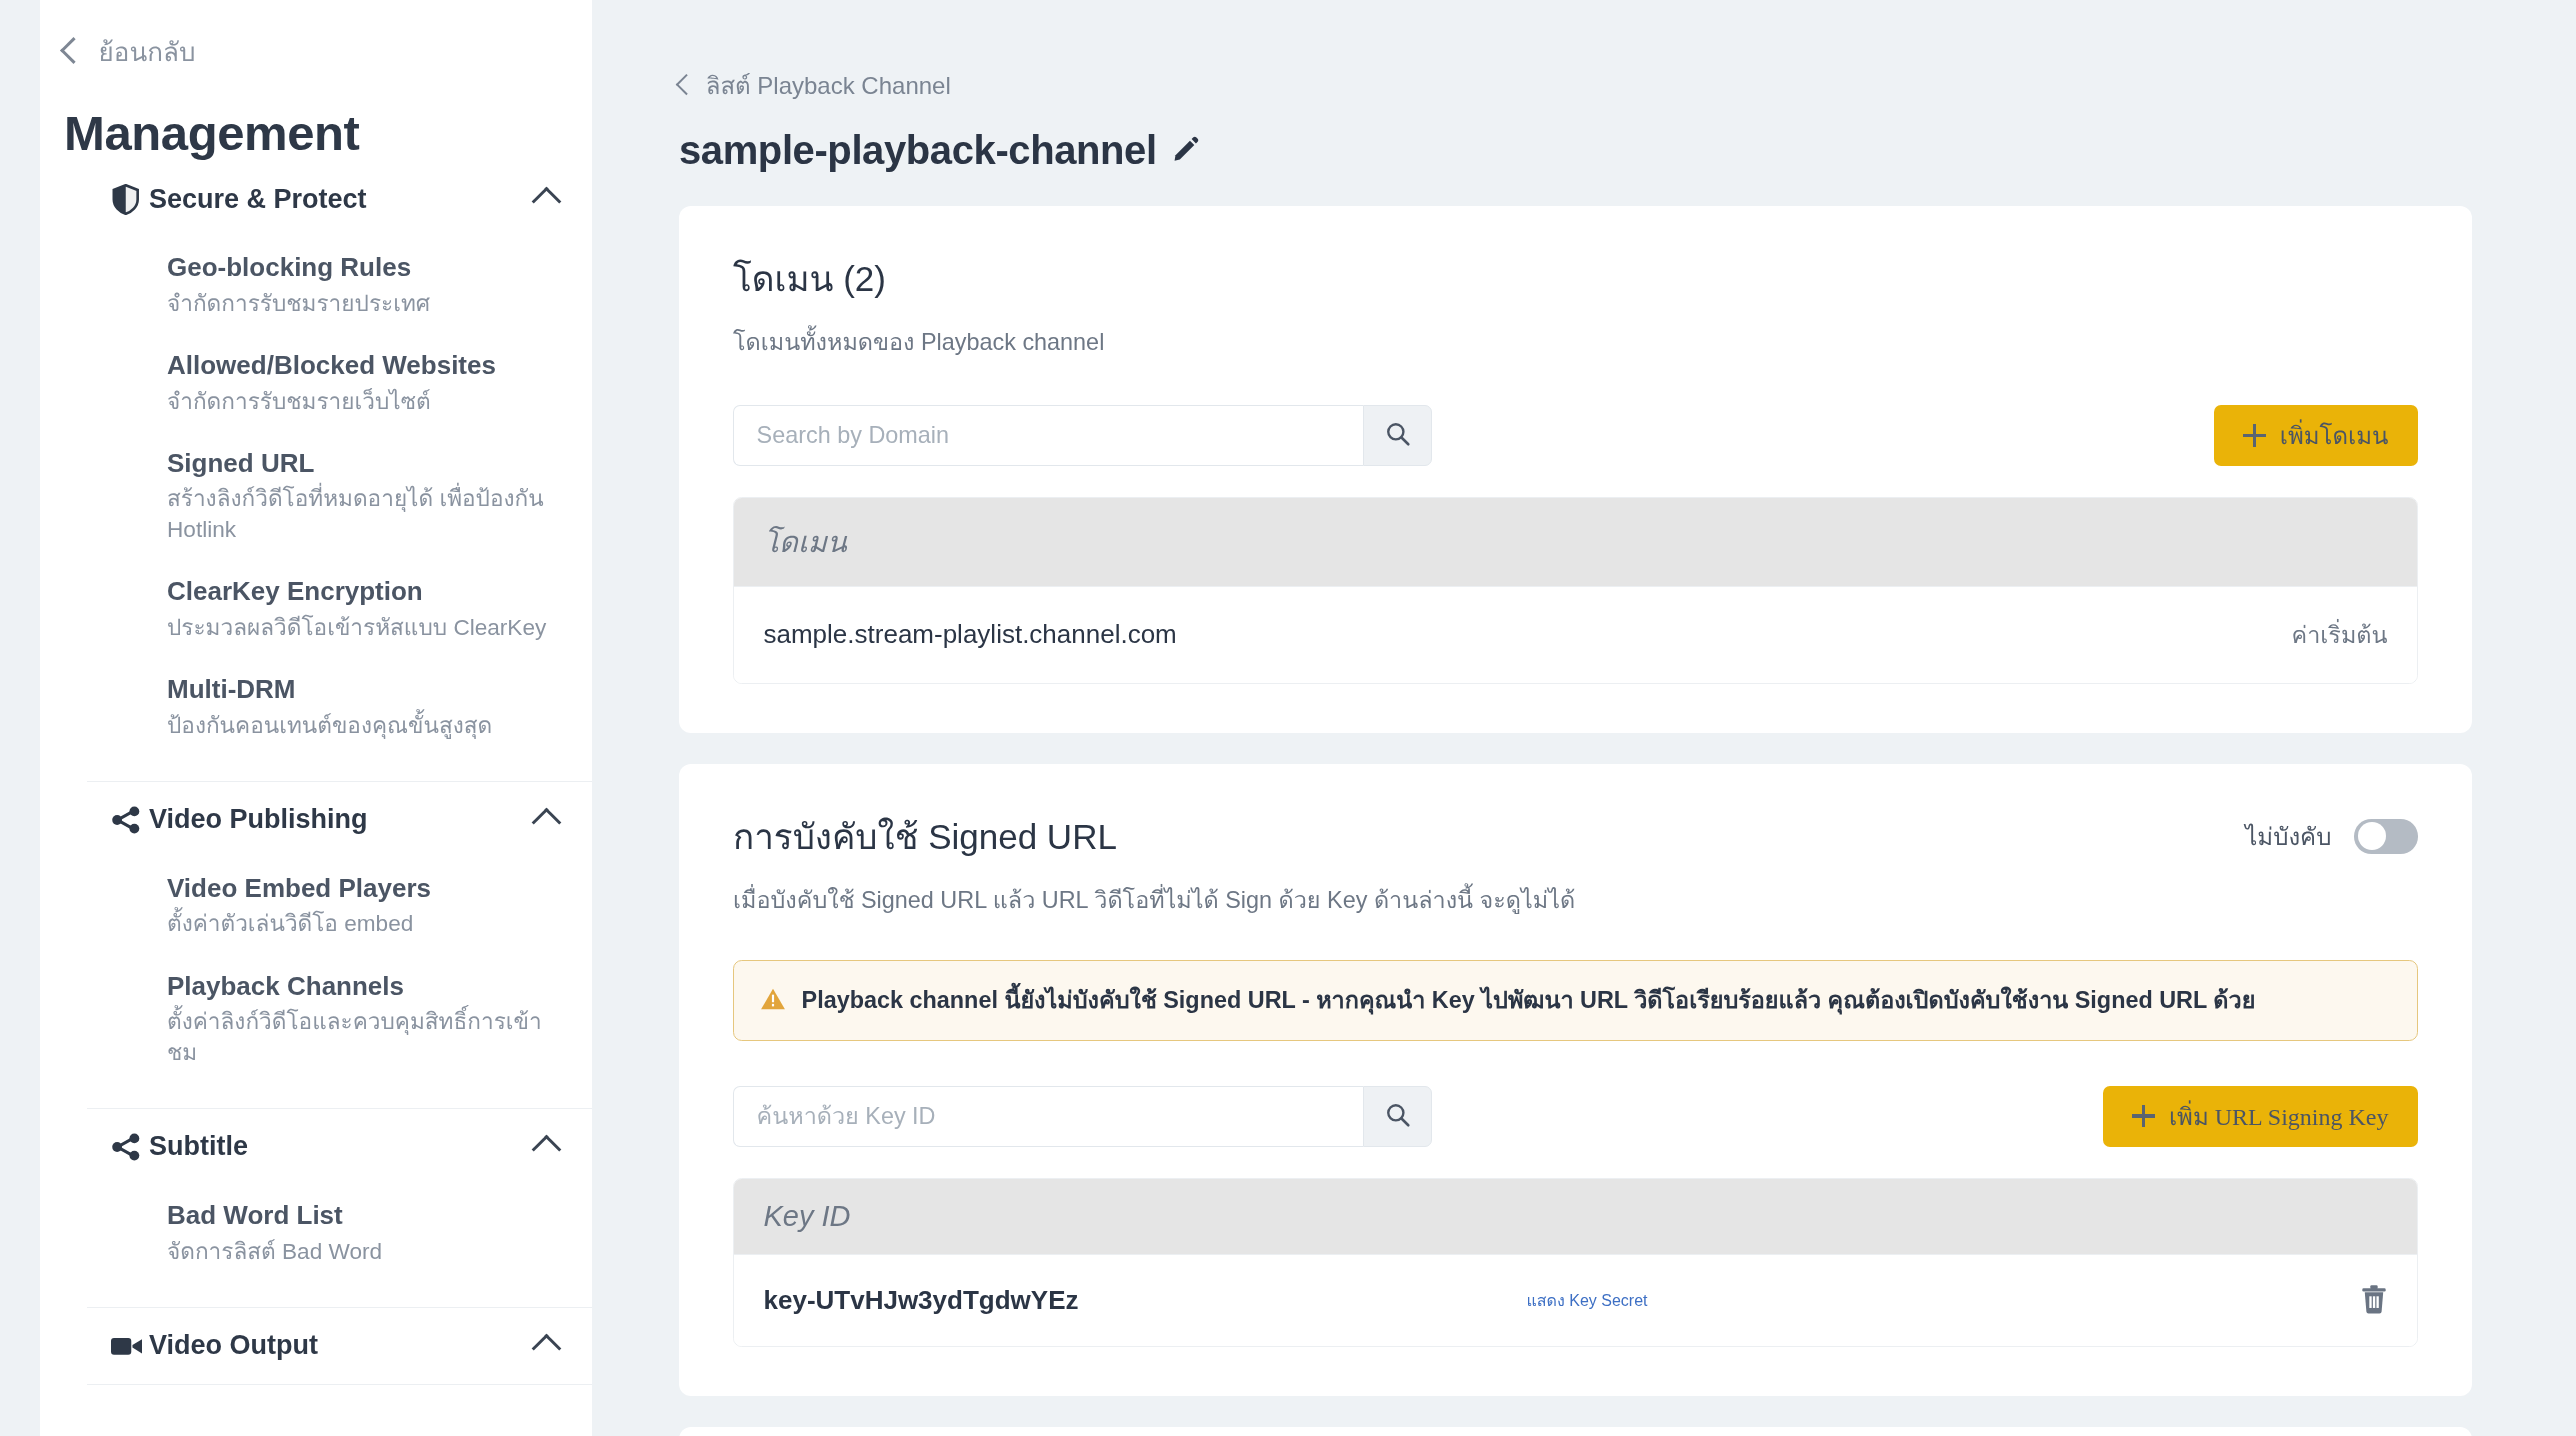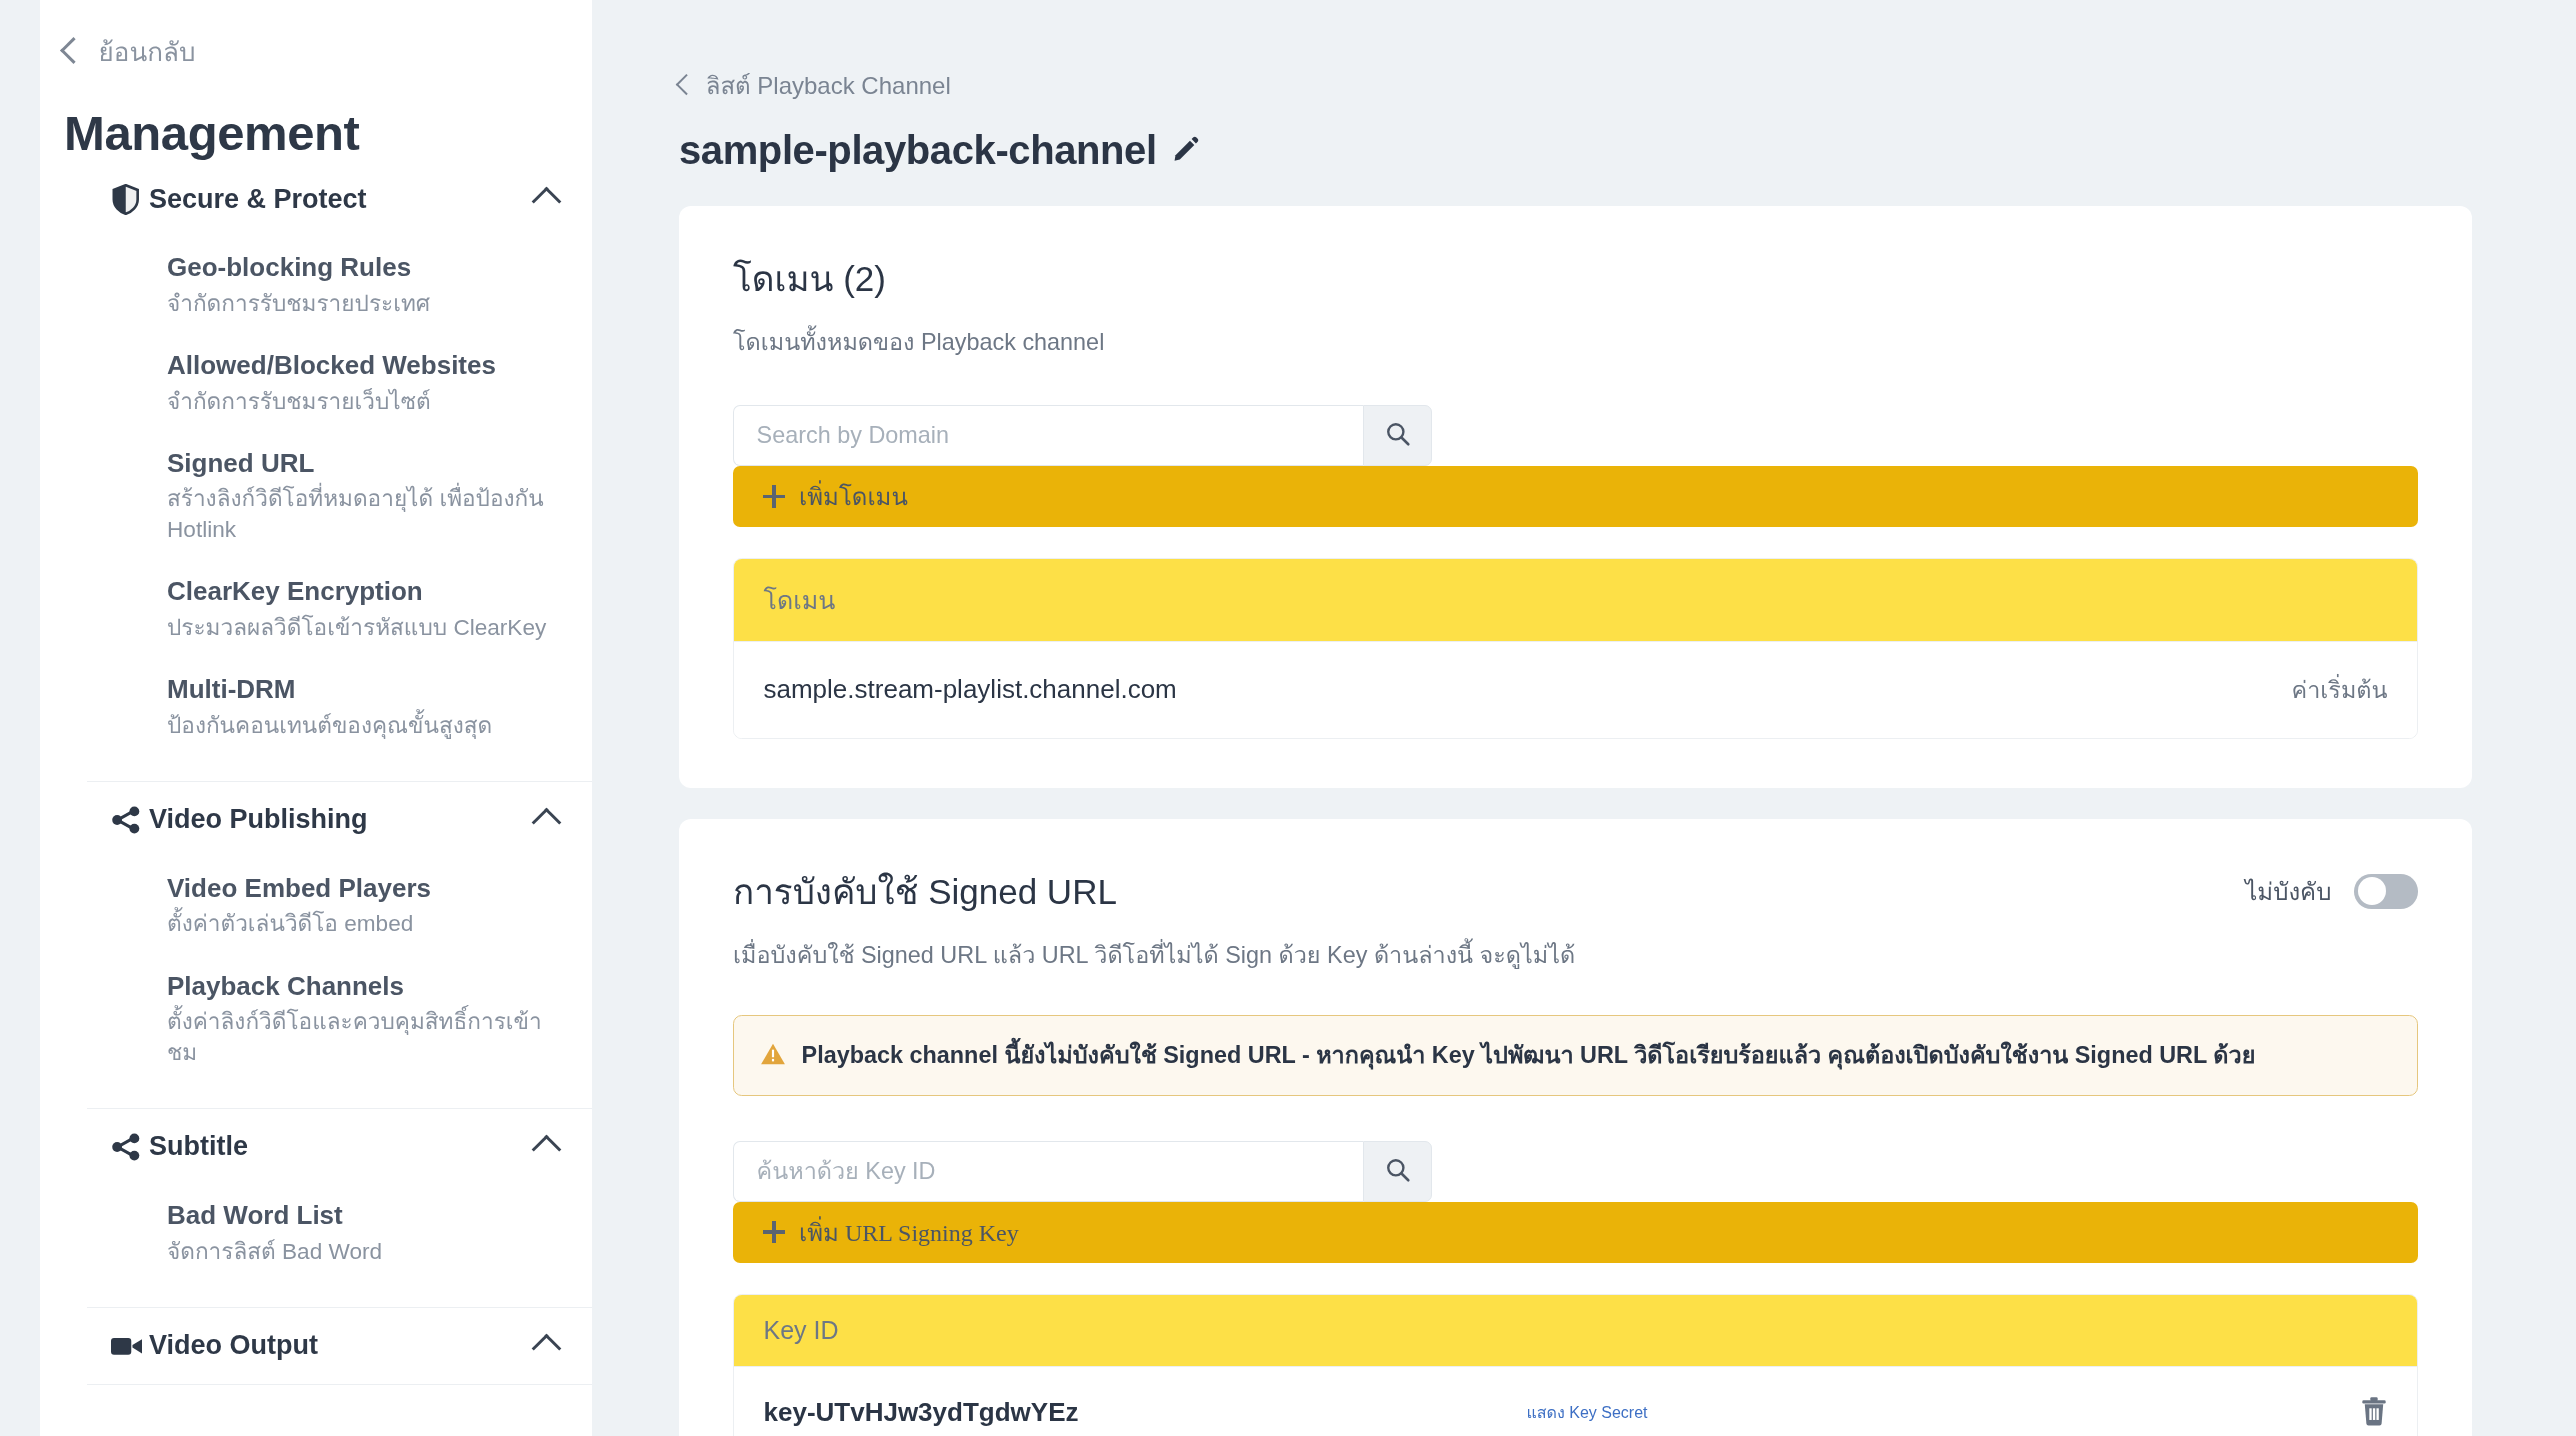--- a/index.html
+++ b/index.html
@@ -77,21 +77,20 @@
     background: #fff; border-radius: 12px;
     padding: 45px 54px 49px 54px;
     margin-bottom: 31px;
   }
   .card-title { font-size: 35px; color: #2b3545; font-weight: normal; }
   .card-sub { font-size: 23.4px; color: #6d7785; margin-top: 17.3px; }
 
   .tools-row {
     display: flex; justify-content: space-between;
     margin-top: 45px;
-    flex-direction: column;
   }
   .search-box { display: flex; height: 61px; }
   .search-input {
     width: 630px; height: 61px; border: 1.7px solid #e2e7ec; border-right: none;
     border-radius: 7px 0 0 7px; padding: 0 22.6px; font-size: 23.4px; color: #3a4452;
     background: #fff; outline: none;
     font-family: "Liberation Sans", "DejaVu Sans", sans-serif;
   }
   .search-input::placeholder { color: #a7b0ba; }
   .search-btn {
@@ -110,22 +109,22 @@
     position: relative; width: 22.6px; height: 22.6px; flex: 0 0 22.6px;
   }
   .plus::before, .plus::after {
     content: ''; position: absolute; background: #5a6472;
   }
   .plus::before { left: 0; top: 9.5px; width: 22.6px; height: 3.5px; }
   .plus::after { top: 0; left: 9.5px; height: 22.6px; width: 3.5px; }
 
   .tbl { margin-top: 31px; border: 1.7px solid #eceff2; border-radius: 8.7px; overflow: hidden; }
   .tbl-head {
-    background: #fde047; padding: 21px 29.5px;
-    font-size: 25px; color: #6d7785; border-bottom: 1.7px solid #eceff2;
+    background: #e5e5e5; padding: 21px 29.5px;
+    font-size: 29px; color: #6d7785; border-bottom: 1.7px solid #eceff2; font-style: italic;
   }
   .tbl-row {
     display: flex; align-items: center;
     padding: 29.5px 29.5px; background: #fff; min-height: 83px;
   }
   .cell-domain { font-size: 26px; color: #2b3545; flex: 1; }
   .cell-default { font-size: 23.4px; color: #6d7785; }
 
   
   .sec-title-row { display: flex; align-items: center; justify-content: space-between; }

